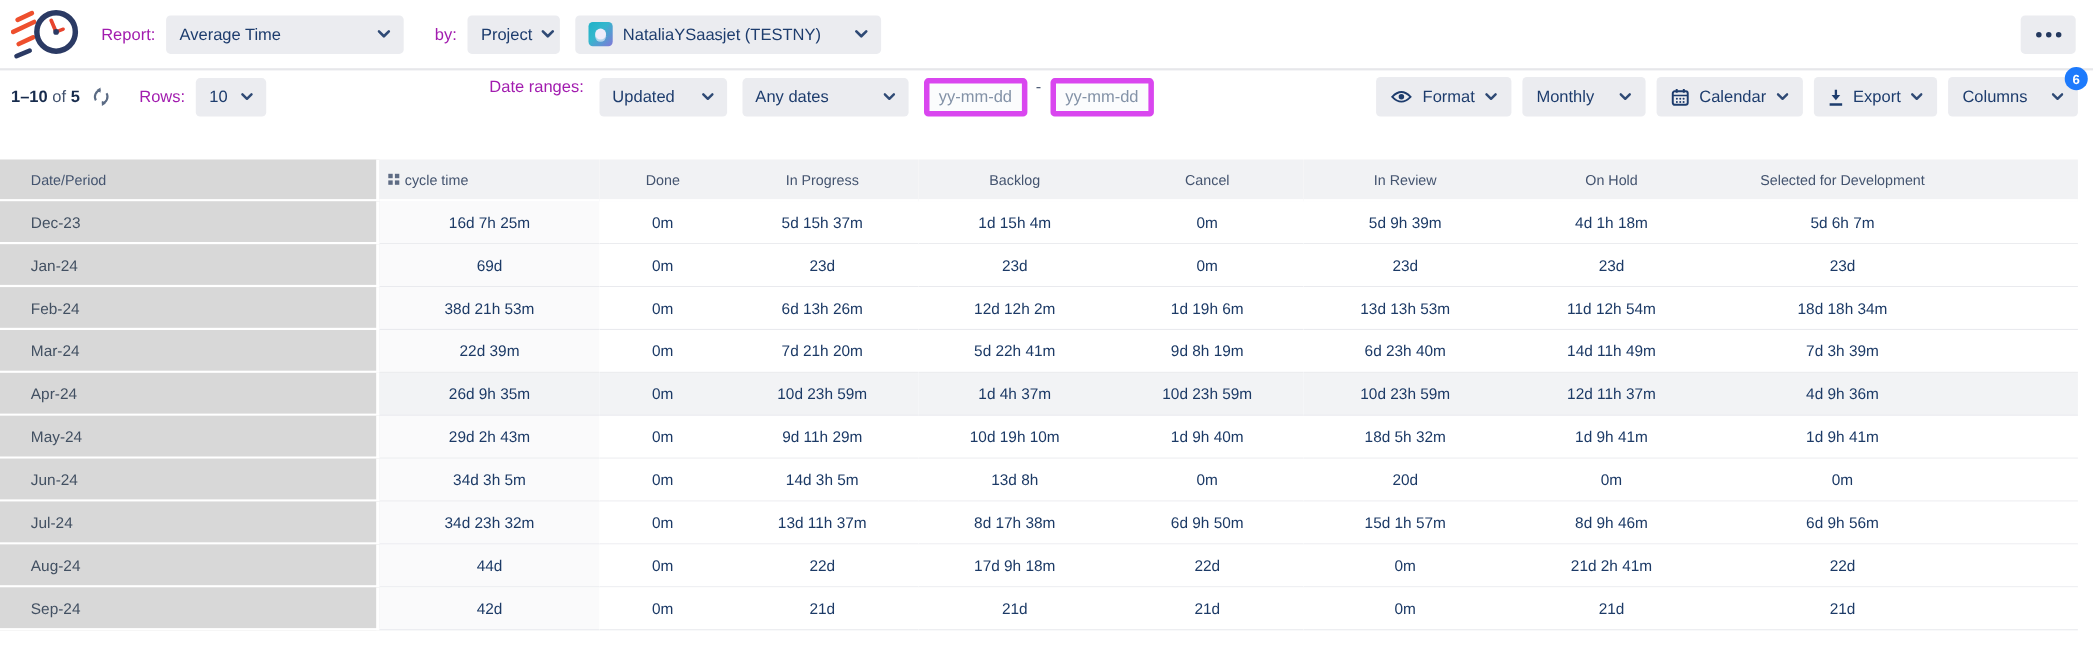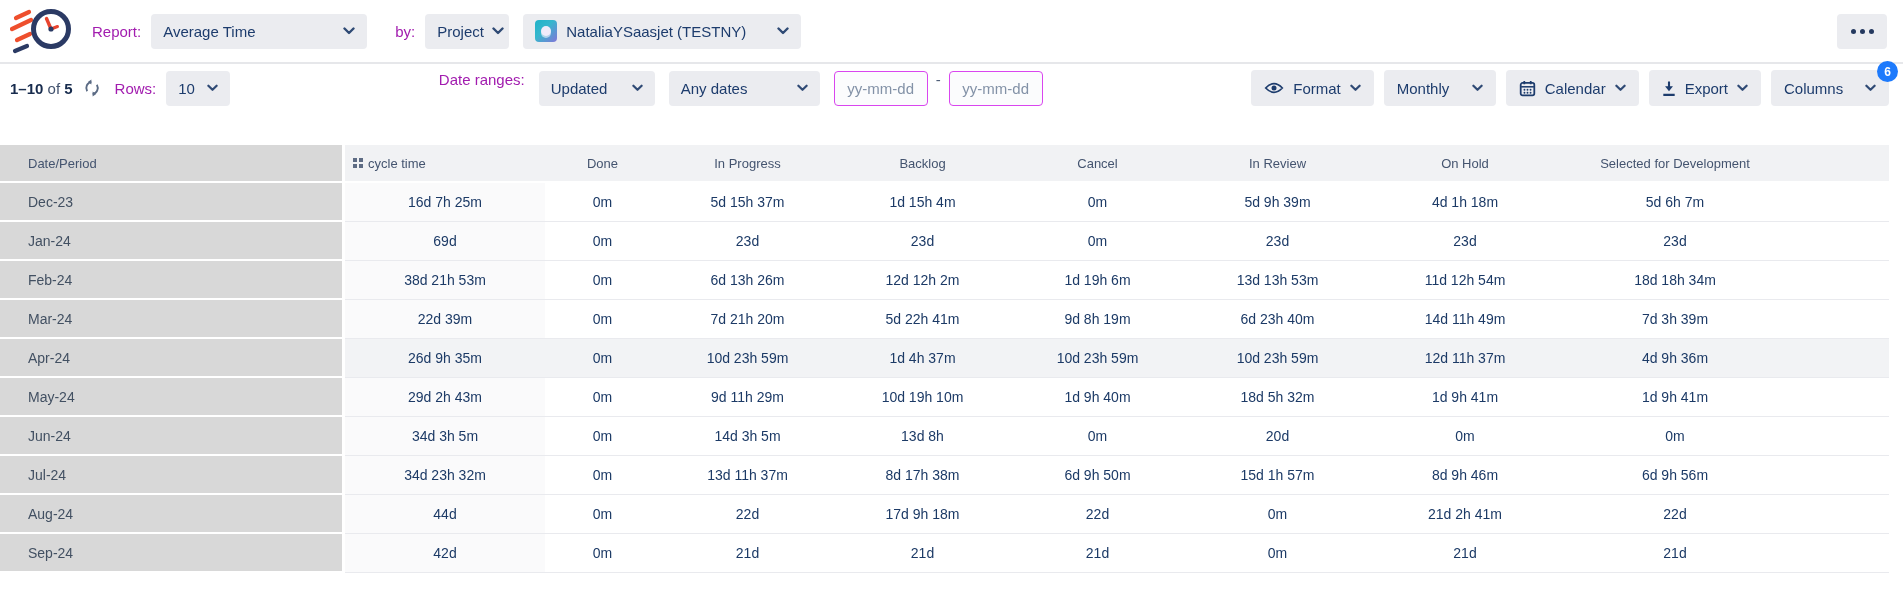--- a/index.html
+++ b/index.html
@@ -47,21 +47,21 @@
   
   .toolbar{height:48px;display:flex;align-items:center;padding:0 14px 0 10px}
   .tleft{display:flex;align-items:center;gap:8px;white-space:nowrap}
   .pag{font-size:15px;color:#42526e}
   .pag b{color:#172b4d;font-weight:700}
   .refresh{display:inline-flex;cursor:pointer;margin:0 2px}
   .tcenter{display:flex;align-items:flex-start;gap:14px;margin-left:auto;white-space:nowrap}
   .sel-updated{width:116px}
   .sel-anydates{width:151px}
   .date-input{
-    width:94px;height:35px;border:1px solid #d946ef;border-radius:4px;background:#fbfcfd;
+    width:94px;height:35px;border:5px solid #d946ef;border-radius:4px;background:#fbfcfd;
     color:#a16207;font-size:15px;text-align:center;outline:none;font-family:"Liberation Sans",sans-serif
   }
   .date-input::placeholder{color:#8392a7}
   .dash{color:#505f79;font-size:15px;margin:0 -6px}
   .tright{display:flex;align-items:center;gap:10px;margin-left:auto}
   .btn{
     position:relative;display:inline-flex;align-items:center;gap:9px;background:var(--control-bg);
     border:none;border-radius:4px;height:36px;padding:0 13px;color:var(--accent-navy);
     font-size:15px;font-weight:500;cursor:pointer;white-space:nowrap;font-family:"Liberation Sans",sans-serif
   }
@@ -157,21 +157,21 @@
       <b>5</b>
     </span>
     <span class="refresh">
       <svg width="18" height="18" viewBox="0 0 20 20" fill="none">
         <path d="M4.6 13.6 A7 7 0 0 1 9.3 3.2" stroke="#5b6b84" stroke-width="2.1"></path>
         <path d="M15.4 6.4 A7 7 0 0 1 10.7 16.8" stroke="#5b6b84" stroke-width="2.1"></path>
         <path d="M9.3 0.6 L9.3 6 L5.4 3.2 Z" fill="#5b6b84"></path>
         <path d="M10.7 19.4 L10.7 14 L14.6 16.8 Z" fill="#5b6b84"></path>
       </svg>
     </span>
-    <span class="lbl" style="margin:0 2px 0 4px">Rows:</span>
+    <span class="lbl" style="margin:0 2px 0 16px">Rows:</span>
     <div class="select" style="width:64px">
       <span>10</span>
       <span class="chev">
         <svg width="11" height="8" viewBox="0 0 12 8">
             <path d="M1.5 1.5 L6 6 L10.5 1.5" stroke="currentColor" stroke-width="2.4" fill="none" stroke-linecap="round" stroke-linejoin="round"></path>
           </svg>
       </span>
     </div>
   </div>
 

